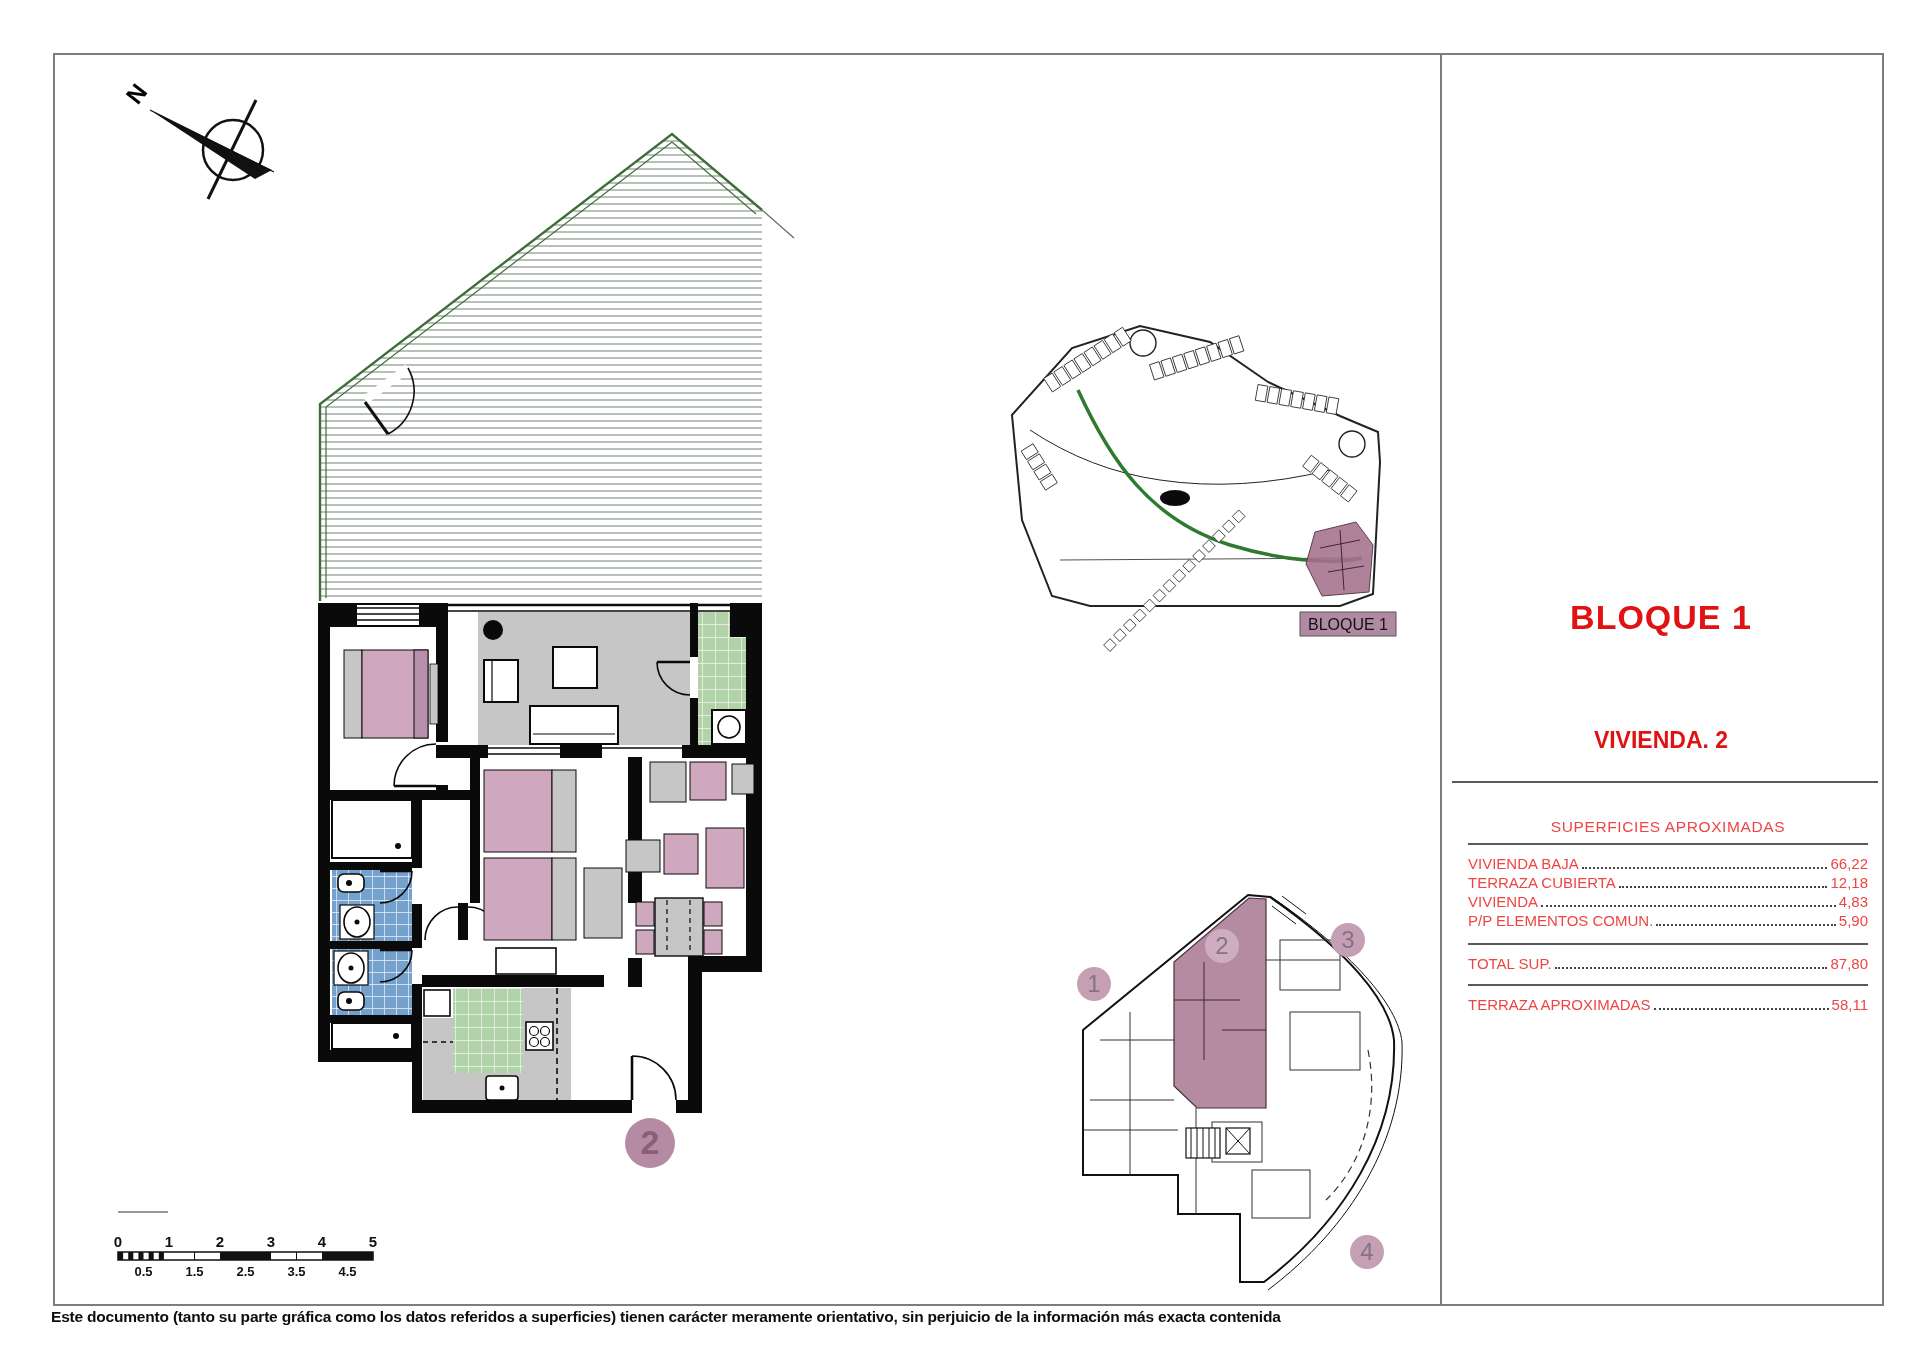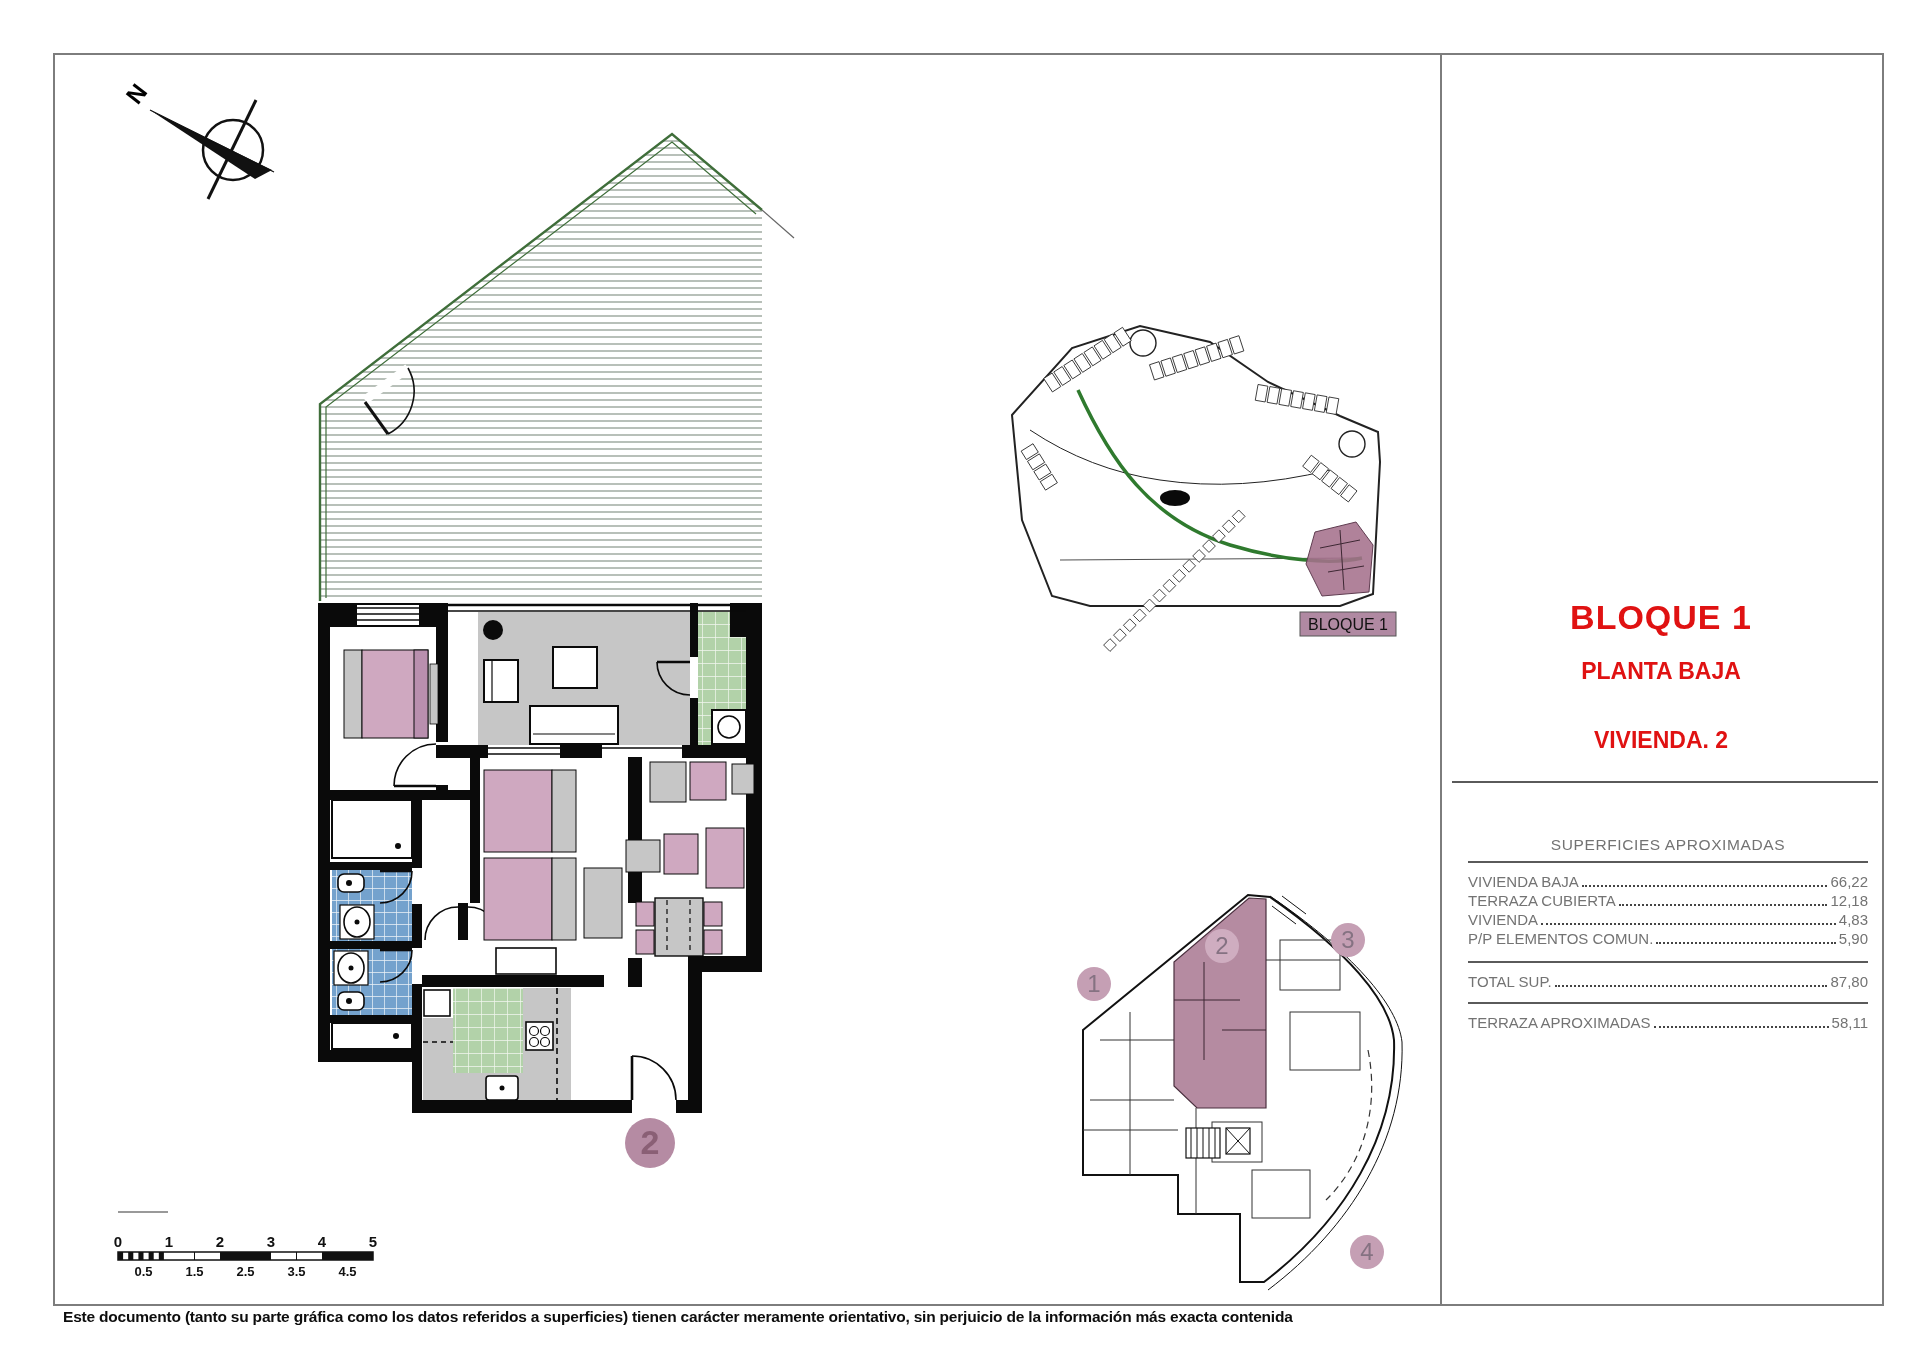--- a/index.html
+++ b/index.html
@@ -8,28 +8,28 @@
   .frame{position:absolute;left:53px;top:53px;width:1827px;height:1249px;border:2px solid #7d7d7d;}
   .vdivider{position:absolute;left:1440px;top:53px;width:2px;height:1251px;background:#7d7d7d;}
   svg.layer{position:absolute;left:0;top:0;width:1920px;height:1352px;}
   .red{color:#e01212;}
   .title-block{position:absolute;left:1446px;width:430px;text-align:center;}
   .t-main{top:598px;font-size:34px;font-weight:bold;letter-spacing:1px;}
   .t-sub1{top:658px;font-size:23px;font-weight:bold;}
   .t-sub2{top:687px;font-size:23px;font-weight:bold;margin-top:40px;}
   .rule{position:absolute;background:#5a5a5a;height:2px;}
   .rule-title{left:1452px;top:781px;width:426px;}
-  .tbl{position:absolute;left:1468px;top:836px;width:400px;font-size:15px;color:#737373;}
+  .tbl{position:absolute;left:1468px;top:818px;width:400px;font-size:15px;color:#ef4444;}
   .tbl .hdr{text-align:center;letter-spacing:.6px;font-size:15.5px;}
   .tbl .trule{height:2px;background:#5a5a5a;margin:7px 0 10px 0;}
   .tbl .row{display:flex;align-items:baseline;height:19px;}
   .tbl .lbl{white-space:nowrap;}
   .tbl .leader{flex:1;border-bottom:2px dotted #444;margin:0 3px 4px 3px;}
   .tbl .val{white-space:nowrap;}
-  .disclaimer{position:absolute;left:63px;top:1308px;width:1810px;
+  .disclaimer{position:absolute;left:51px;top:1308px;width:1810px;
       font-size:15.5px;font-weight:bold;letter-spacing:-0.2px;line-height:18px;color:#0d0d0d;}
 </style>
 </head>
 <body>
 
 <div class="page">
   <div class="frame"></div>
   <div class="vdivider"></div>
 
   <svg class="layer" viewBox="0 0 1920 1352">
@@ -343,21 +343,20 @@
       <text x="373" y="1247" text-anchor="middle" font-size="15">5</text>
       <text x="143.5" y="1276" text-anchor="middle" font-size="13">0.5</text>
       <text x="194.5" y="1276" text-anchor="middle" font-size="13">1.5</text>
       <text x="245.5" y="1276" text-anchor="middle" font-size="13">2.5</text>
       <text x="296.5" y="1276" text-anchor="middle" font-size="13">3.5</text>
       <text x="347.5" y="1276" text-anchor="middle" font-size="13">4.5</text>
     </g>
   </svg>
 
   <div class="title-block t-main red" style="position:absolute;">BLOQUE 1</div>
-  <div class="title-block t-sub1 red" style="position:absolute;">PLANTA BAJA</div>
   <div class="title-block t-sub2 red" style="position:absolute;">VIVIENDA. 2</div>
   <div class="rule rule-title"></div>
 
   <div class="tbl">
     <div class="hdr">SUPERFICIES APROXIMADAS</div>
     <div class="trule"></div>
     <div class="row">
       <span class="lbl">VIVIENDA BAJA</span>
       <span class="leader"></span>
       <span class="val">66,22</span>

